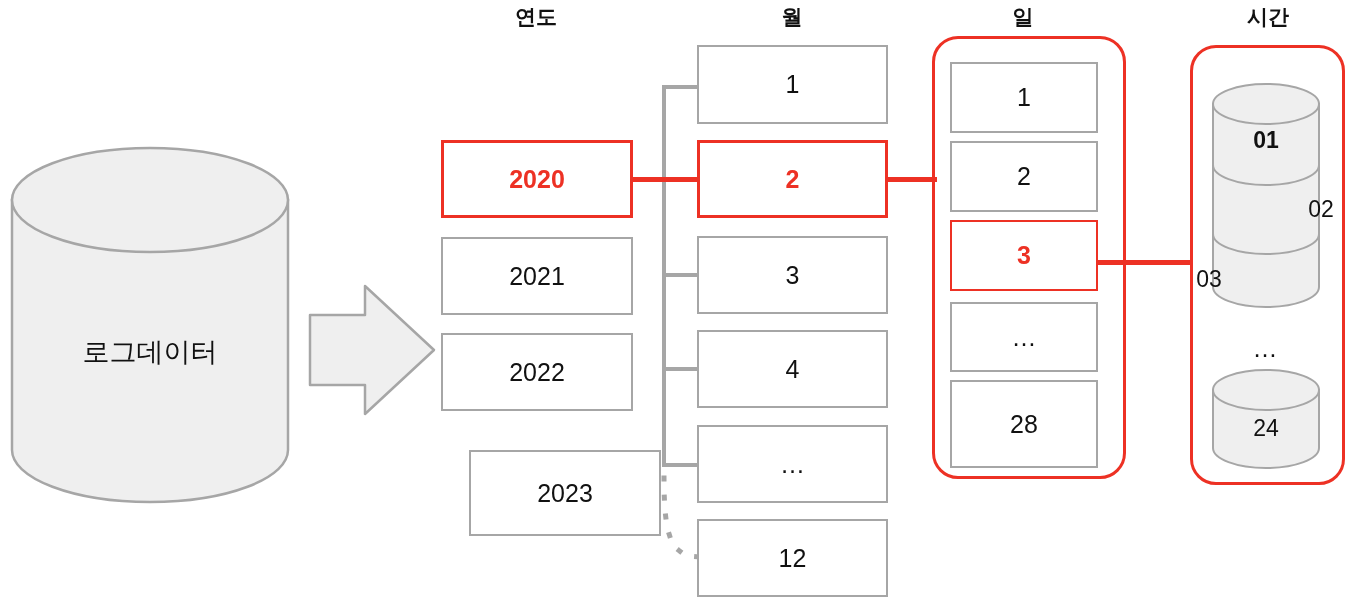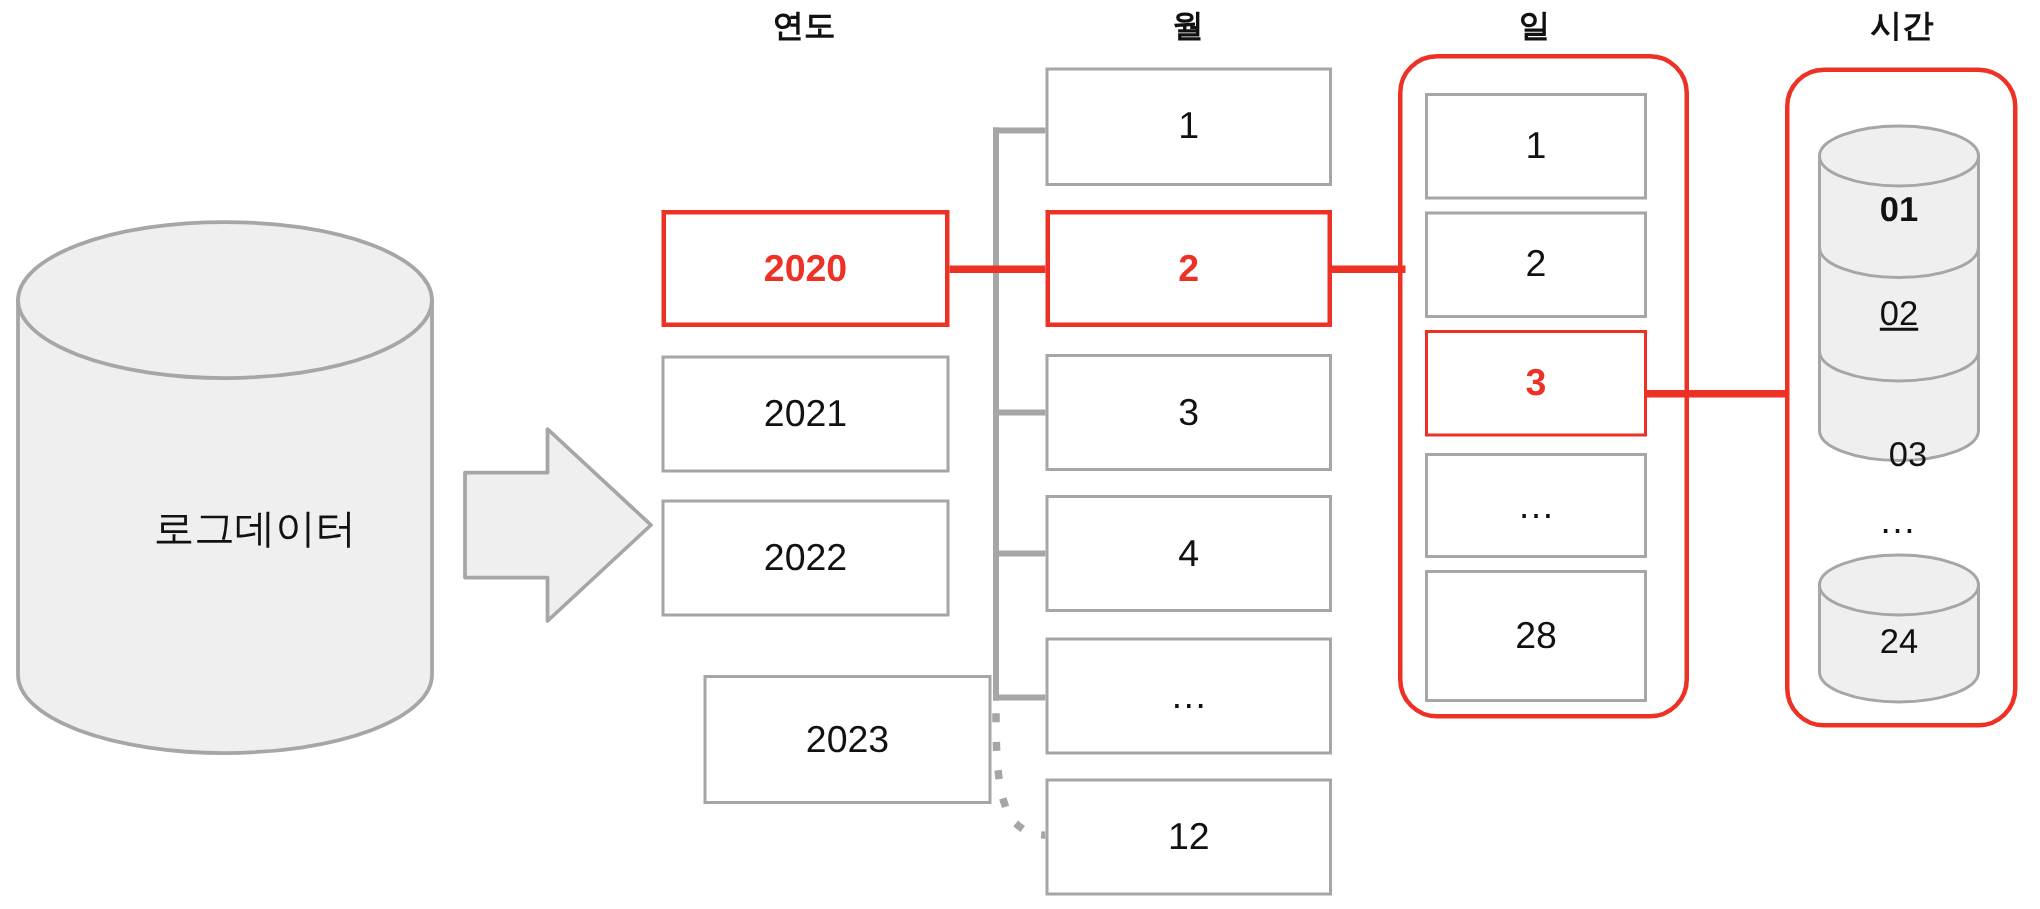--- a/index.html
+++ b/index.html
@@ -113,21 +113,21 @@
       <path d="M1213,165 A53,20 0 0 0 1319,165" fill="none" stroke="#a6a6a6" stroke-width="2"></path>
       <path d="M1213,234 A53,20 0 0 0 1319,234" fill="none" stroke="#a6a6a6" stroke-width="2"></path>
     </g>
 
     <g>
       <path d="M1213,390 L1213,448 A53,20 0 0 0 1319,448 L1319,390 Z" fill="#efefef" stroke="#a6a6a6" stroke-width="2"></path>
       <ellipse cx="1266" cy="390" rx="53" ry="20" fill="#efefef" stroke="#a6a6a6" stroke-width="2"></ellipse>
     </g>
   </svg>
 
-  <div class="cyl-label" style="left:150px;top:352px;margin-left:20px;">로그데이터</div>
+  <div class="cyl-label" style="left:150px;top:352px;">로그데이터</div>
 
   <div class="col-header" style="left:536px;top:3px;">연도</div>
   <div class="col-header" style="left:792px;top:3px;">월</div>
   <div class="col-header" style="left:1023px;top:3px;">일</div>
   <div class="col-header" style="left:1268px;top:3px;">시간</div>
 
   <div class="v-line" style="left:662px;top:85px;height:382px;"></div>
   <div class="h-line" style="left:662px;top:85px;width:37px;"></div>
   <div class="h-line" style="left:662px;top:273px;width:37px;"></div>
   <div class="h-line" style="left:662px;top:367px;width:37px;"></div>
@@ -151,18 +151,18 @@
 
   <div class="group-box" style="left:932px;top:36px;width:194px;height:443px;"></div>
   <div class="node thin" style="left:950px;top:62px;width:148px;height:71px;">1</div>
   <div class="node thin" style="left:950px;top:141px;width:148px;height:71px;">2</div>
   <div class="node thin sel" style="left:950px;top:220px;width:148px;height:71px;border-width:2px;">3</div>
   <div class="node thin" style="left:950px;top:302px;width:148px;height:70px;">…</div>
   <div class="node thin" style="left:950px;top:380px;width:148px;height:88px;">28</div>
 
   <div class="group-box" style="left:1190px;top:45px;width:155px;height:440px;"></div>
   <div class="hr-label" style="left:1266px;top:140px;font-weight:bold;">01</div>
-  <div class="hr-label" style="left:1266px;top:209px;text-decoration:underline;">02</div>
-  <div class="hr-label" style="left:1272px;top:279px;margin-top:24px;">03</div>
+  <div class="hr-label" style="left:1321px;top:209px;">02</div>
+  <div class="hr-label" style="left:1209px;top:279px;">03</div>
   <div class="dots-label" style="left:1266px;top:348px;">…</div>
   <div class="hr-label" style="left:1266px;top:428px;">24</div>
 
 </div>
 
 </body></html>

